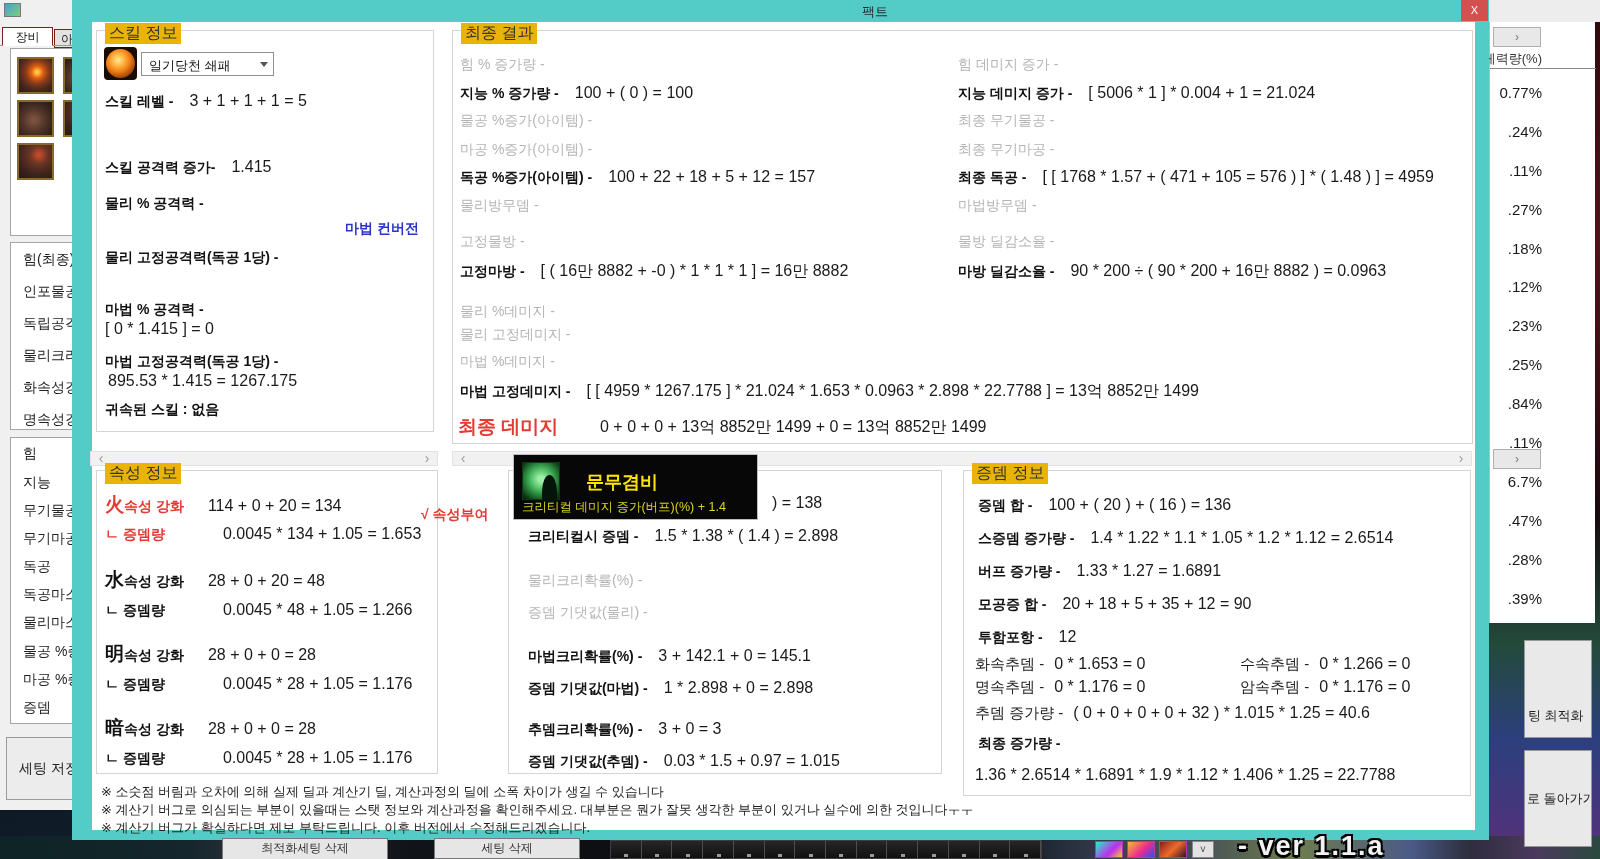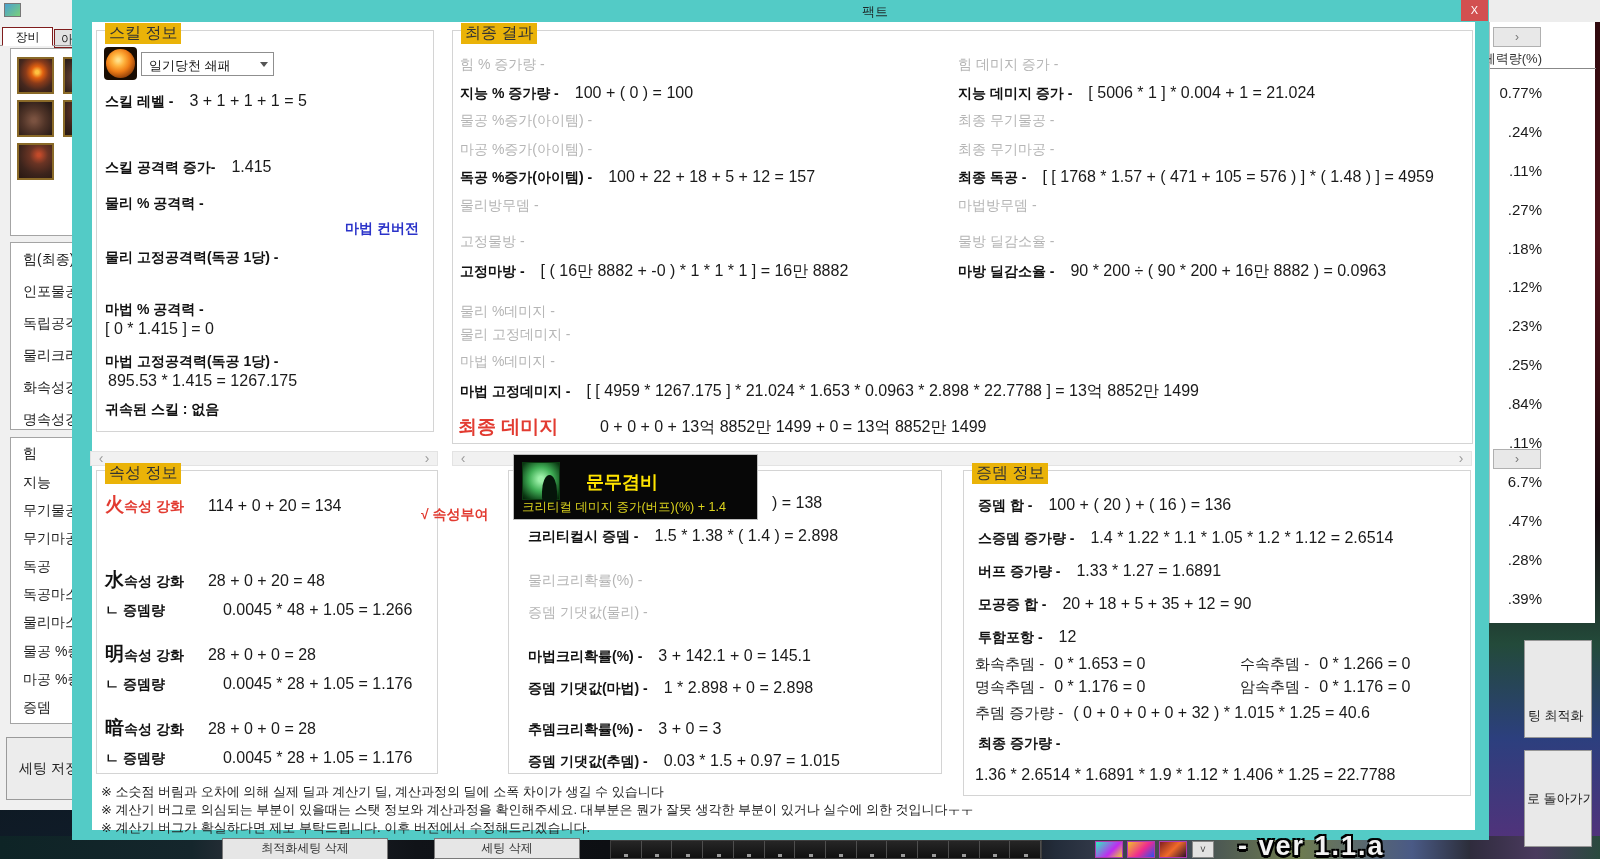--- a/index.html
+++ b/index.html
@@ -227,20 +227,21 @@
     <span class="sarw" style="left:2px;">‹</span>
     <span class="sarw" style="right:2px;">›</span>
   </div>
 
   <div class="grp" style="left:96px;top:470px;width:342px;height:304px;">
     <span class="leg">속성 정보</span>
   </div>
   <div class="row red" style="left:421px;top:506px;font-size:14px;font-weight:bold;z-index:5;">√ 속성부여</div>
 
   <div class="row" style="left:105px;top:492px;"><span class="hanja red">火</span><span class="lb red" style="margin-right:24px;">속성 강화</span><span class="vl">114 + 0 + 20 = 134</span></div>
+  <div class="row" style="left:105px;top:525px;"><span class="lb red" style="margin-right:58px;">ㄴ 증뎀량</span><span class="vl">0.0045 * 134 + 1.05 = 1.653</span></div>
 
   <div class="row" style="left:105px;top:567px;"><span class="hanja">水</span><span class="lb" style="margin-right:24px;">속성 강화</span><span class="vl">28 + 0 + 20 = 48</span></div>
   <div class="row" style="left:105px;top:601px;"><span class="lb" style="margin-right:58px;">ㄴ 증뎀량</span><span class="vl">0.0045 * 48 + 1.05 = 1.266</span></div>
 
   <div class="row" style="left:105px;top:641px;"><span class="hanja">明</span><span class="lb" style="margin-right:24px;">속성 강화</span><span class="vl">28 + 0 + 0 = 28</span></div>
   <div class="row" style="left:105px;top:675px;"><span class="lb" style="margin-right:58px;">ㄴ 증뎀량</span><span class="vl">0.0045 * 28 + 1.05 = 1.176</span></div>
 
   <div class="row" style="left:105px;top:715px;"><span class="hanja">暗</span><span class="lb" style="margin-right:24px;">속성 강화</span><span class="vl">28 + 0 + 0 = 28</span></div>
   <div class="row" style="left:105px;top:749px;"><span class="lb" style="margin-right:58px;">ㄴ 증뎀량</span><span class="vl">0.0045 * 28 + 1.05 = 1.176</span></div>
 

